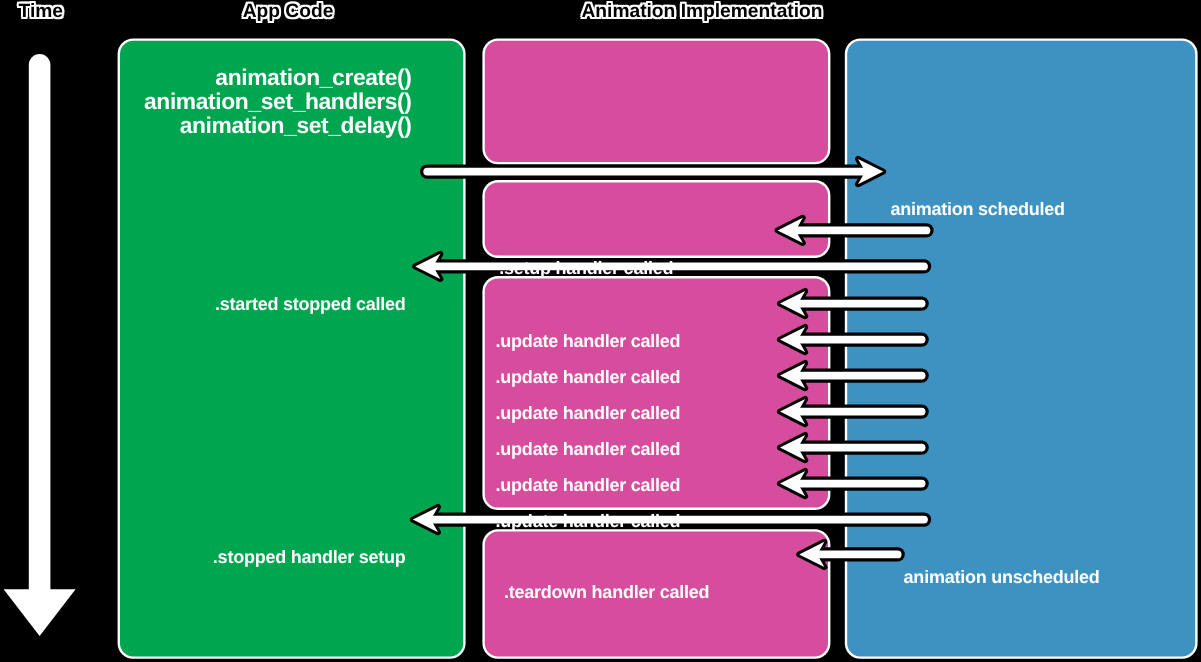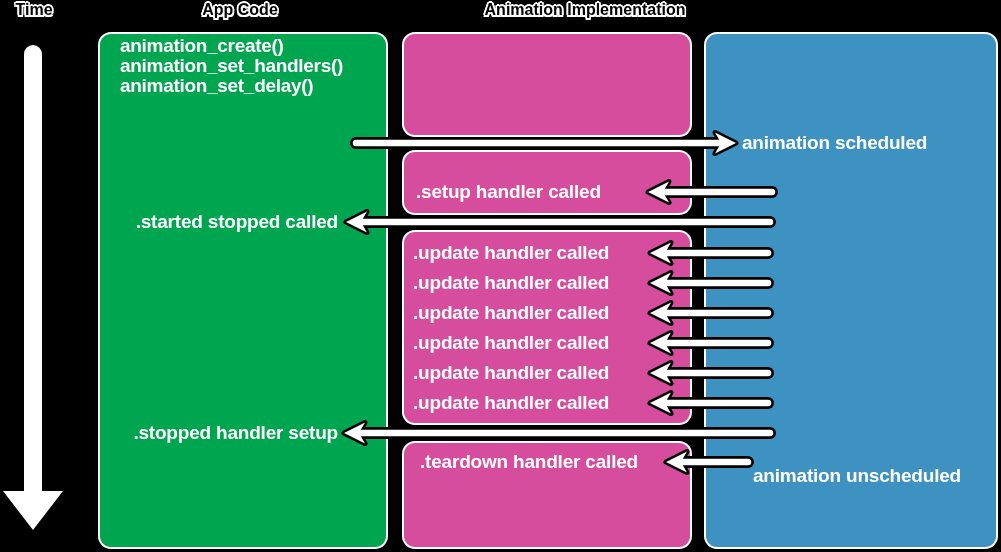--- a/index.html
+++ b/index.html
@@ -17,23 +17,23 @@
   .t-time { left:34px; }
   .t-app  { left:240px;text-align:right; }
   .t-impl { left:541px;margin-left:44px; }
   .t-os   { left:851px; }
 
   .lane-box { position:absolute; border-radius:11px;
               box-shadow:0 0 0 2px #fff; z-index:1; }
 
   #arrow-layer { position:absolute; left:0; top:0; z-index:2; }
 
-  .evt { position:absolute; z-index:3; font-weight:700; font-size:19px;
+  .evt { position:absolute; z-index:3; font-weight:700; font-size:15px;
          line-height:20px; color:#fff; white-space:nowrap;
-         letter-spacing:-0.2px; }
+         letter-spacing:-0.2px;margin-top:32px; }
 
   #code-lines { position:absolute; z-index:3; }
   .code-line { height:20px; line-height:20px; font-weight:700; font-size:19px;
                color:#fff; white-space:nowrap; letter-spacing:-0.3px; }
 </style>
 </head>
 <body>
 
 <div id="stage">
   <div class="title t-time">Time</div>
@@ -117,32 +117,32 @@
         <polygon points="344,433 365,422.5 359,433 365,443.5" fill="#FFFFFF"></polygon>
       </g>
       <g>
         <line x1="681" y1="462" x2="748" y2="462" stroke="#000000" stroke-width="12" stroke-linecap="round"></line>
         <polygon points="666,462 687,451.5 681,462 687,472.5" fill="#000000" stroke="#000000" stroke-width="5" stroke-linejoin="round"></polygon>
         <line x1="681" y1="462" x2="748" y2="462" stroke="#FFFFFF" stroke-width="6.5" stroke-linecap="round"></line>
         <polygon points="666,462 687,451.5 681,462 687,472.5" fill="#FFFFFF"></polygon>
       </g>
     </svg>
 
-  <div id="code-lines" style="left: 120px; top: 36px;">
+  <div id="code-lines" style="left: 120px; top: 56px; text-align: right;">
       <div class="code-line">animation_create()</div>
       <div class="code-line">animation_set_handlers()</div>
       <div class="code-line">animation_set_delay()</div>
     </div>
   <div id="events">
       <div class="evt" style="top: 133px; left: 742px;">animation scheduled</div>
       <div class="evt" style="top: 182px; left: 416px;">.setup handler called</div>
       <div class="evt" style="top: 212px; right: 663px;">.started stopped called</div>
       <div class="evt" style="top: 243px; left: 413px;">.update handler called</div>
       <div class="evt" style="top: 273px; left: 413px;">.update handler called</div>
       <div class="evt" style="top: 303px; left: 413px;">.update handler called</div>
       <div class="evt" style="top: 333px; left: 413px;">.update handler called</div>
       <div class="evt" style="top: 363px; left: 413px;">.update handler called</div>
       <div class="evt" style="top: 393px; left: 413px;">.update handler called</div>
       <div class="evt" style="top: 423px; right: 663px;">.stopped handler setup</div>
       <div class="evt" style="top: 452px; left: 420px;">.teardown handler called</div>
-      <div class="evt" style="top: 466px; left: 753px;">animation unscheduled</div>
+      <div class="evt" style="top: 440px; left: 753px;">animation unscheduled</div>
     </div>
 </div>
 
 </body></html>

